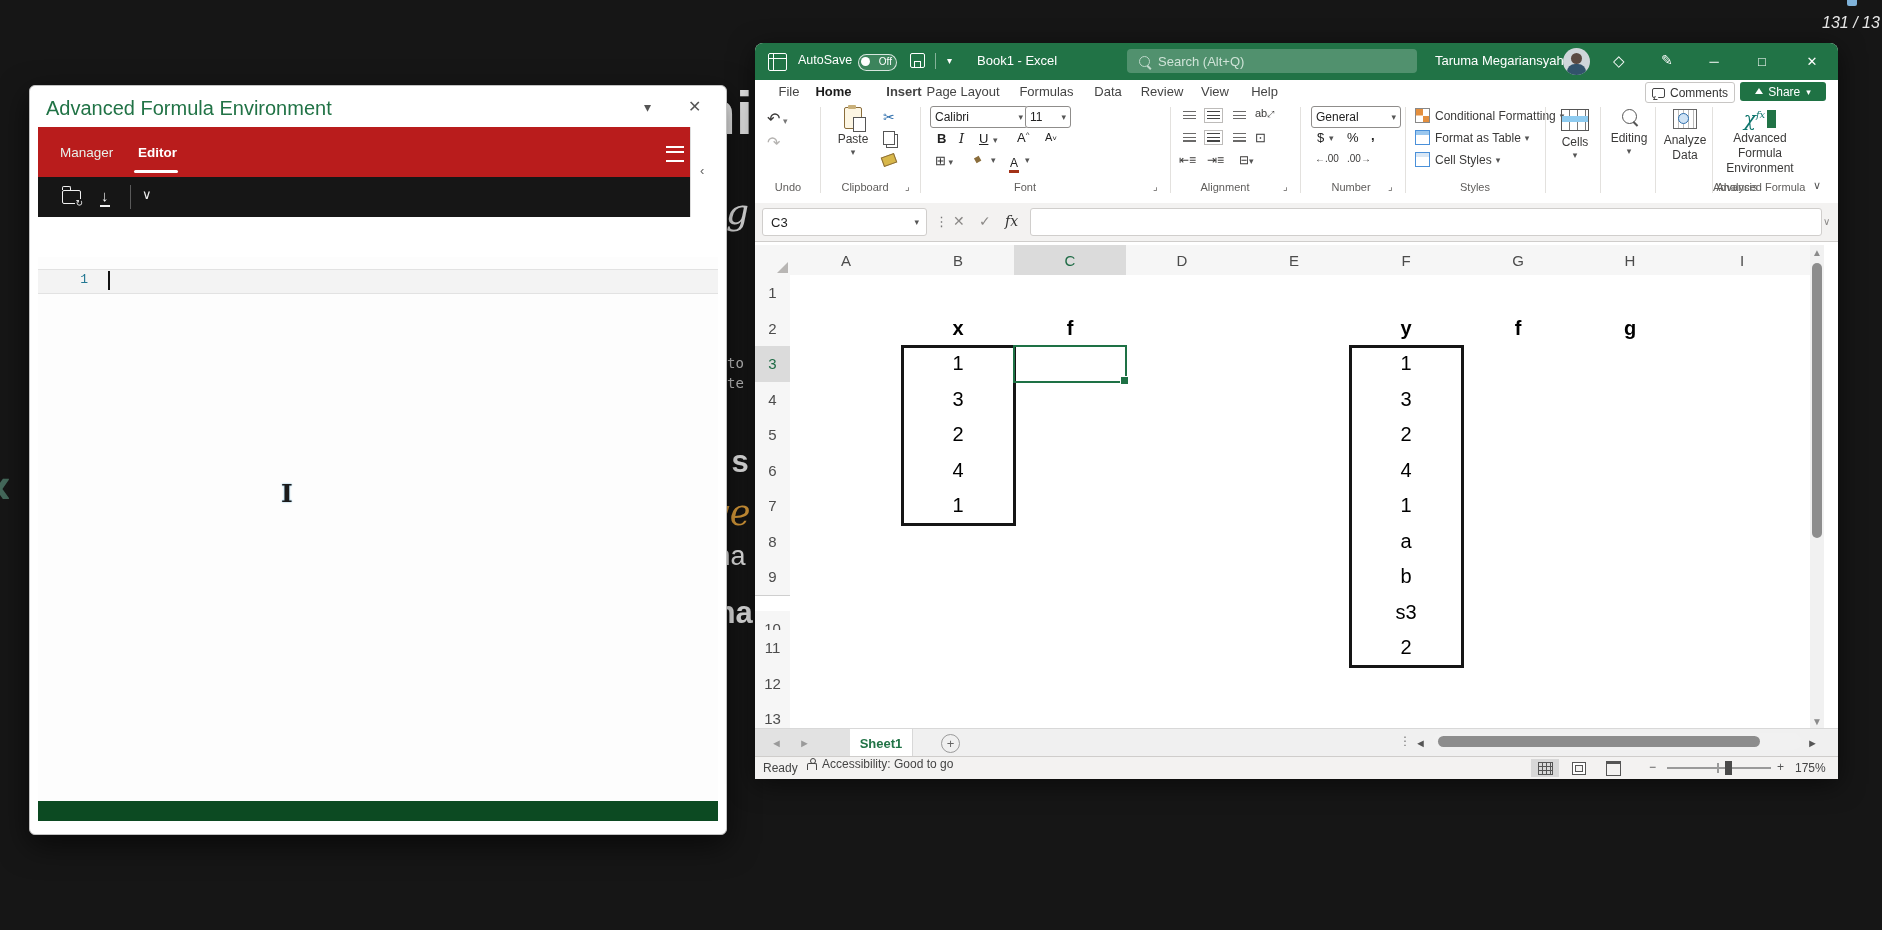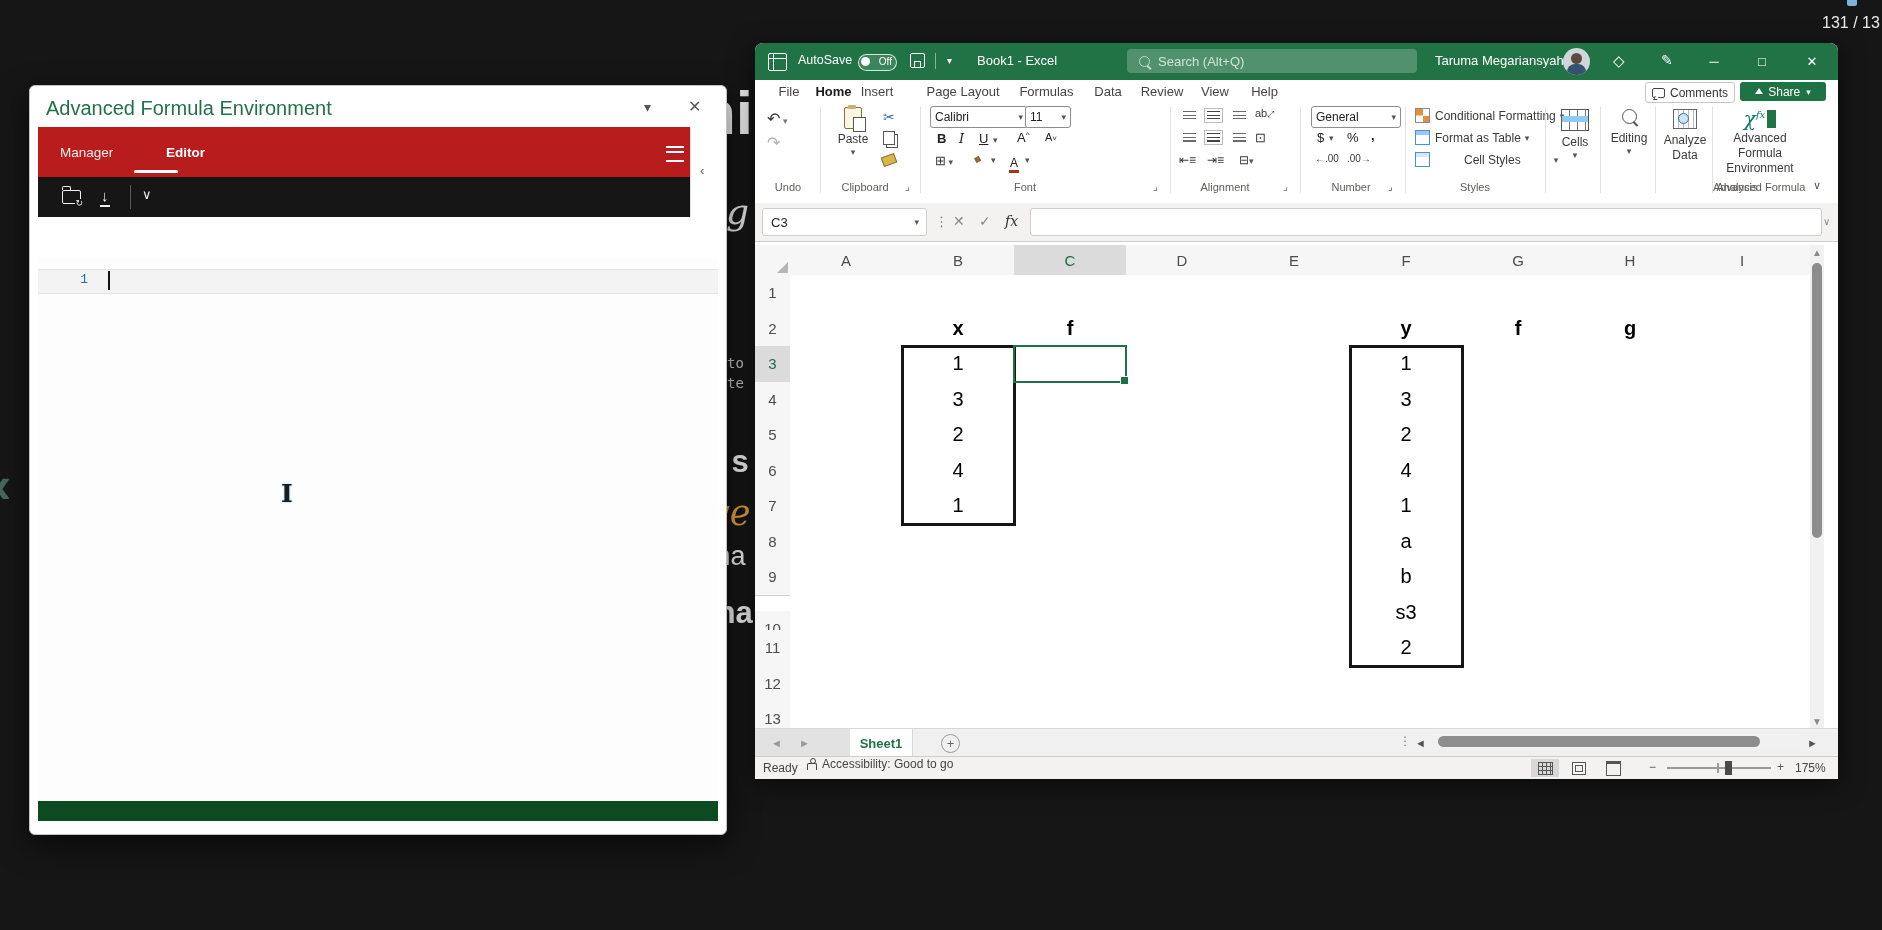--- a/index.html
+++ b/index.html
@@ -6,21 +6,21 @@
   #screen{position:relative;width:1882px;height:930px;background:#161616;overflow:hidden;
           font-family:"Liberation Sans",sans-serif;-webkit-font-smoothing:antialiased;}
   .abs{position:absolute;}
   .flex{display:flex;align-items:center;}
   .nosel{user-select:none;}
 
   
   .frag{position:absolute;white-space:nowrap;line-height:1;}
   .frag.serif{font-family:"DejaVu Serif",serif;}
   .frag.mono{font-family:"DejaVu Sans Mono",monospace;}
-  #page-counter{position:absolute;left:1822px;top:14px;color:#e9e9e9;font-size:16px;white-space:nowrap;}
+  #page-counter{position:absolute;left:1822px;top:14px;color:#e9e9e9;font-size:16px;white-space:nowrap;font-style:italic;}
   #top-favicon{position:absolute;left:1847px;top:0;width:10px;height:6px;background:#7fb2d9;border-radius:0 0 2px 2px;}
   #left-chevron{position:absolute;left:-6px;top:455px;color:#44685a;font-size:52px;font-weight:700;}
 
   
   #afe{left:29px;top:85px;width:696px;height:748px;background:#fff;border:1px solid #c2c2c2;
        border-radius:6px;box-shadow:0 10px 30px rgba(0,0,0,.6);}
   #afe-title{left:16px;top:11px;color:#217346;font-size:20px;}
   .afe-ctl{color:#555;font-size:14px;}
   #afe-tabbar{left:8px;top:41px;width:680px;height:50px;background:#b91c1c;color:#fff;}
   .afe-tab{position:absolute;top:0;height:100%;display:flex;align-items:center;font-size:13.5px;color:#e8f0ea;cursor:default;}
@@ -173,21 +173,21 @@
   <div id="top-favicon"></div>
   <div id="left-chevron">‹</div>
 
   <div id="afe" class="abs">
     <div id="afe-title" class="abs">Advanced Formula Environment</div>
     <div class="abs afe-ctl" style="left:614px;top:13px;">▾</div>
     <div class="abs afe-ctl" style="left:658px;top:11px;font-size:16px;">✕</div>
 
     <div id="afe-tabbar" class="abs">
       <div class="afe-tab" style="left:22px;">Manager</div>
-      <div class="afe-tab active" style="left:100px;margin-left:28px;">Editor</div>
+      <div class="afe-tab active" style="left:100px;">Editor</div>
       <div id="afe-tab-underline"></div>
       <div class="hamburger" style="left:628px;top:19px;"></div>
     </div>
     <div id="afe-collapse-strip" class="abs">
       <span style="position:absolute;left:9px;top:36px;color:#666;font-size:13px;">‹</span>
     </div>
 
     <div id="afe-toolbar" class="abs">
       <span class="folder-ico" style="left:24px;top:13px;"></span>
       <span class="tool-ico dl-ico" style="left:62px;top:10px;">↓</span>
@@ -229,21 +229,21 @@
       <span class="abs tb-txt" style="left:906px;top:9px;font-size:14px;">✎</span>
       <span class="winctl" style="left:942px;">─</span>
       <span class="winctl" style="left:990px;">□</span>
       <span class="winctl" style="left:1040px;">✕</span>
     </div>
 
     <div id="xl-tabs" class="abs">
       <div id="rtabs-holder">
           <div class="rtab" style="left: 19px; width: 30px; justify-content: center; display: flex;">File</div>
           <div class="rtab active" style="left: 56px; width: 45px; justify-content: center; display: flex;">Home</div>
-          <div class="rtab" style="left: 101px; width: 42px; justify-content: center; display: flex;">Insert</div>
+          <div class="rtab" style="left: 128px; width: 42px; justify-content: center; display: flex; font-weight: bold;">Insert</div>
           <div class="rtab" style="left: 168px; width: 80px; justify-content: center; display: flex;">Page Layout</div>
           <div class="rtab" style="left: 261px; width: 61px; justify-content: center; display: flex;">Formulas</div>
           <div class="rtab" style="left: 334px; width: 38px; justify-content: center; display: flex;">Data</div>
           <div class="rtab" style="left: 384px; width: 46px; justify-content: center; display: flex;">Review</div>
           <div class="rtab" style="left: 442px; width: 36px; justify-content: center; display: flex;">View</div>
           <div class="rtab" style="left: 493px; width: 33px; justify-content: center; display: flex;">Help</div>
         </div>
       <div id="btn-comments" class="abs flex">
         <span class="comment-ico"></span>
         <span>Comments</span>
@@ -337,21 +337,21 @@
       <div class="abs flex" style="left:660px;top:5px;">
         <span class="cf-ico" style="margin-right:5px;"></span>
         <span style="font-size:12px;color:#3b3a39;">Conditional Formatting</span>
         <span style="font-size:9px;color:#555;margin-left:4px;">▾</span>
       </div>
       <div class="abs flex" style="left:660px;top:27px;">
         <span class="tbl-ico" style="margin-right:5px;"></span>
         <span style="font-size:12px;color:#3b3a39;">Format as Table</span>
         <span style="font-size:9px;color:#555;margin-left:4px;">▾</span>
       </div>
-      <div class="abs flex" style="left:660px;top:49px;gap:29px;">
+      <div class="abs flex" style="left:660px;top:49px;">
         <span class="tbl-ico" style="margin-right:5px;background:linear-gradient(#d9e7f5 0 4px,#fff 4px);"></span>
         <span style="font-size:12px;color:#3b3a39;">Cell Styles</span>
         <span style="font-size:9px;color:#555;margin-left:4px;">▾</span>
       </div>
       <div class="rgroup-label" style="left:680px;width:80px;">Styles</div>
       <div class="rdiv" style="left:790px;"></div>
 
       
       <div class="abs" style="left:800px;top:6px;width:40px;text-align:center;">
         <div class="cells-ico" style="margin:0 auto;"></div>

